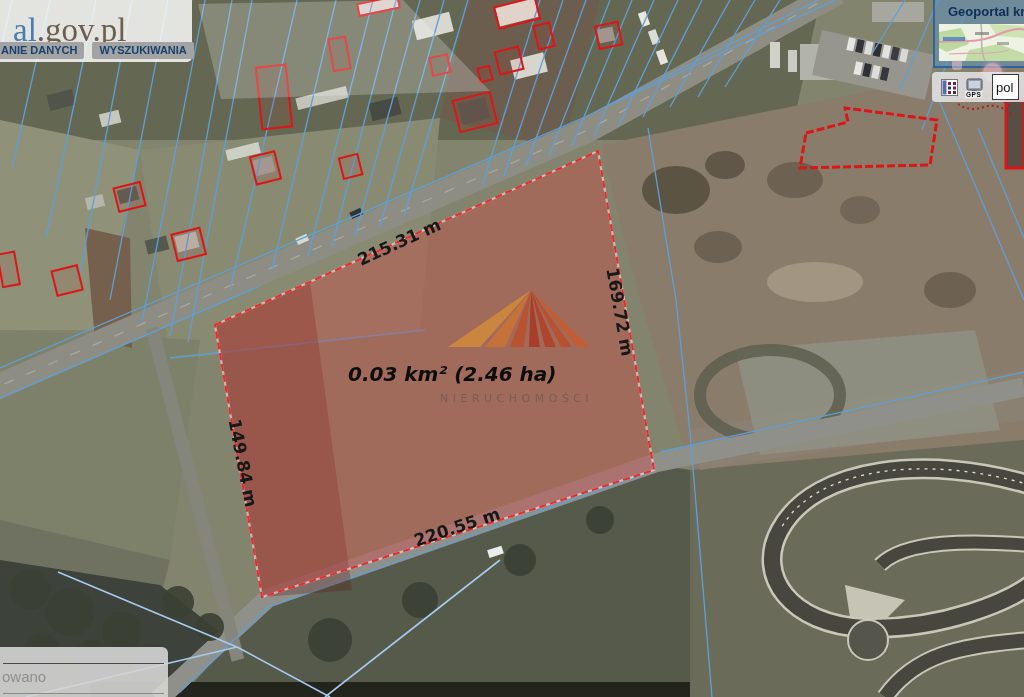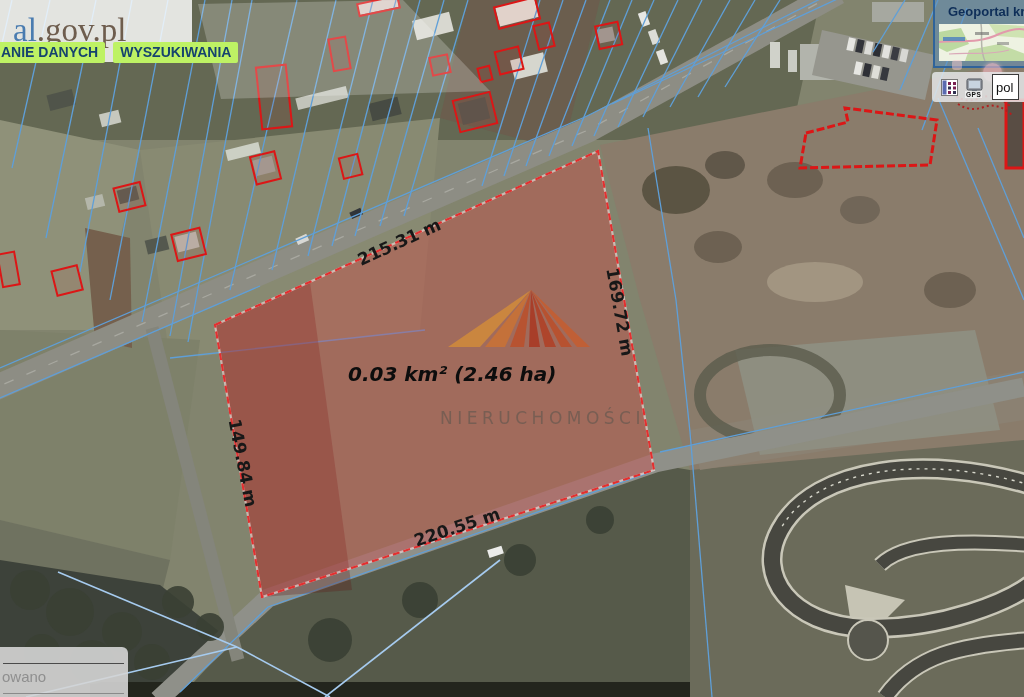--- a/index.html
+++ b/index.html
@@ -8,31 +8,31 @@
   #stage svg.map{position:absolute;left:0;top:0;}
 
   
   .meas{position:absolute;font-family:"DejaVu Sans",sans-serif;font-weight:bold;
         font-size:17px;color:#181818;white-space:nowrap;transform-origin:center;}
   .area-label{position:absolute;left:348px;top:362px;font-family:"DejaVu Sans",sans-serif;
         font-weight:bold;font-style:italic;font-size:20px;color:#0d0d0d;white-space:nowrap;}
   .wm-brand{position:absolute;left:420px;top:332px;font-family:"DejaVu Sans",sans-serif;
         font-weight:bold;font-size:50px;letter-spacing:2px;color:rgba(62,58,52,0.34);white-space:nowrap;}
   .wm-sub{position:absolute;left:440px;top:392px;font-family:"DejaVu Sans",sans-serif;
-        font-weight:500;font-size:17px;letter-spacing:4.5px;color:rgba(88,84,76,0.55);white-space:nowrap;margin-top:16px;}
+        font-weight:500;font-size:11px;letter-spacing:4.5px;color:rgba(88,84,76,0.55);white-space:nowrap;}
 
   
   .brand-panel{position:absolute;left:0;top:0;width:192px;height:62px;
         background:rgba(255,255,255,0.82);border-radius:0 0 5px 0;}
   .brand-logo{position:absolute;left:13px;top:14px;font-family:"Liberation Serif",serif;
         font-size:33px;line-height:33px;white-space:nowrap;}
   .brand-logo .pfx{color:#4a7cb0;}
   .brand-logo .sfx{color:#6e5d4e;}
   .tab-row{position:absolute;left:0;top:42px;display:flex;gap:8px;}
-  .tab{background:#bef264;color:#16436e;font-weight:bold;font-size:14px;
+  .tab{background:#a3a3a3;color:#16436e;font-weight:bold;font-size:11px;
        padding:2px 7px 3px 7px;border-radius:2px;white-space:nowrap;cursor:pointer;}
   .tab.cut{padding-left:1px;border-radius:0 2px 2px 0;}
 
   
   .minimap-panel{position:absolute;left:933px;top:0;width:91px;height:68px;
         background:rgba(96,144,190,0.55);border:2px solid #2f639a;border-top:none;border-right:none;
         box-sizing:border-box;}
   .minimap-title{padding:4px 0 3px 13px;font-size:13px;font-weight:bold;color:#0e2e58;white-space:nowrap;}
   .minimap-thumb{position:absolute;left:4px;top:24px;width:86px;height:37px;overflow:hidden;}
 
@@ -46,21 +46,21 @@
         background:rgba(240,240,240,0.9);padding:0 1px;letter-spacing:.5px;}
   .lang-box{width:22px;height:24px;background:#fff;border:1.5px solid #3a3a3a;
         font-size:13px;color:#111;display:flex;align-items:center;padding-left:3px;cursor:pointer;}
   .pink-marker{position:absolute;left:983px;top:63px;width:19px;height:19px;border-radius:50%;
         background:rgba(248,186,196,0.6);box-shadow:0 0 4px rgba(248,186,196,0.7);}
   .pink-marker2{position:absolute;left:952px;top:60px;width:10px;height:10px;border-radius:3px;
         background:rgba(248,200,205,0.5);}
 
   
   .status-panel{position:absolute;left:0;top:647px;width:128px;height:50px;
-        background:rgba(213,213,213,0.9);border-radius:0 6px 0 0;}
+        background:rgba(213,213,213,0.9);border-radius:0 6px 0 0;padding-left:40px;}
   .status-divider{position:absolute;left:3px;right:4px;top:16px;border-top:1.5px solid #4a4a4a;}
   .status-text{position:absolute;left:2px;top:21px;font-size:15px;color:#8f8f8f;}
   .status-divider2{position:absolute;left:3px;right:4px;top:46px;border-top:1px solid #8a8a8a;}
 </style>
 </head>
 <body>
 
 <div id="stage">
 
   <svg class="map" width="1024" height="697" viewBox="0 0 1024 697">

